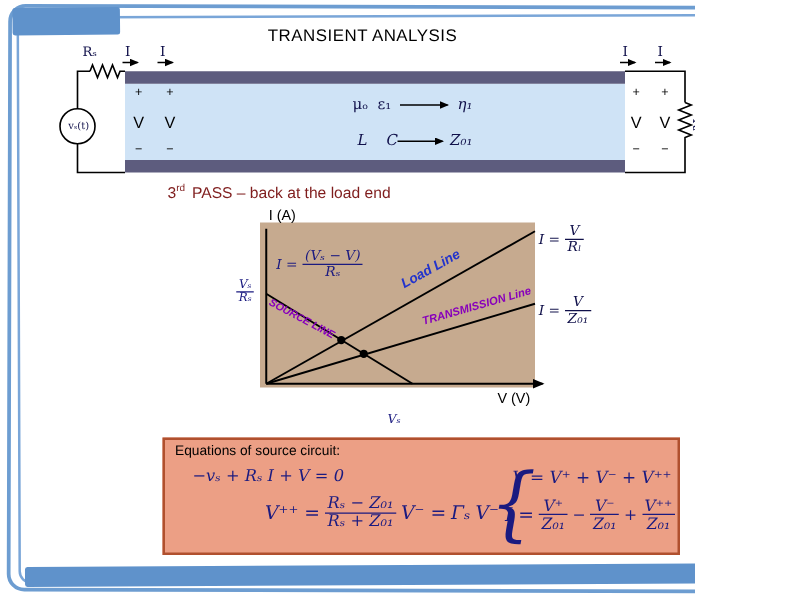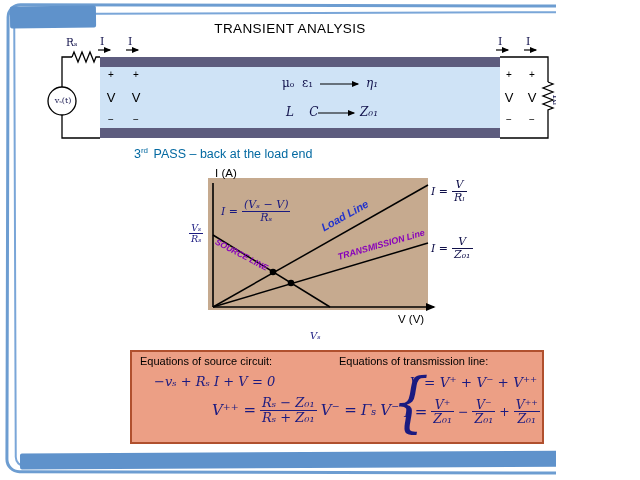--- a/index.html
+++ b/index.html
@@ -112,21 +112,21 @@
     <span>−</span>
   </div>
 
   <div class="abs cirfont pre" style="left:282px;top:76px;font-size:12px;">μₒ  ε₁</div>
   <div class="abs cirfont" style="left:366px;top:76px;font-size:12px;font-style:italic;">η₁</div>
   <div class="abs cirfont pre" style="left:286px;top:105px;font-size:12px;font-style:italic;">L    C</div>
   <div class="abs cirfont" style="left:360px;top:105px;font-size:12px;font-style:italic;">Z₀₁</div>
 
   <div class="abs cirfont" style="left:552px;top:94px;font-size:10.5px;transform:rotate(90deg);">Rₗ</div>
 
-  <div class="abs" style="left:134px;top:146px;font-size:12.5px;color:#0369a1;">
+  <div class="abs" style="left:134px;top:146px;font-size:12.5px;color:#7f1d1d;">
     <span>3</span><sup style="font-size:8px;">rd</sup>
     <span style="margin-left:2px;">PASS – back at the load end</span>
   </div>
 
   <div class="abs sans" style="left:215px;top:167px;font-size:11.5px;color:#000;">I (A)</div>
   <div class="abs sans" style="left:398px;top:313px;font-size:11.5px;color:#000;">V (V)</div>
 
   <div class="abs eqfont frac" style="left:189px;top:223px;font-size:9.5px;">
     <span class="num">Vₛ</span>
     <span class="den">Rₛ</span>
@@ -154,21 +154,20 @@
       <span class="den">Z₀₁</span>
     </span>
   </div>
 
   <div class="abs linelabel" style="left:322px;top:222px;font-size:11px;color:#2233cc;transform:rotate(-29deg);transform-origin:left center;">Load Line</div>
   <div class="abs linelabel" style="left:216px;top:236px;font-size:8.5px;color:#8800bb;transform:rotate(28deg);transform-origin:left center;">SOURCE LINE</div>
   <div class="abs linelabel" style="left:338px;top:252px;font-size:9px;color:#8800bb;transform:rotate(-16deg);transform-origin:left center;">TRANSMISSION Line</div>
 
   <div class="eqbox">
     <div class="hdr" style="left:8px;top:3px;">Equations of source circuit:</div>
-    <div class="hdr" style="left:207px;top:3px;">Equations of transmission line:</div>
 
     <div class="abs eqfont" style="left:22px;top:22px;font-size:13px;font-weight:500;">−vₛ + Rₛ I + V = 0</div>
 
     <div class="abs eqfont eqrow" style="left:80px;top:44px;font-size:14px;font-weight:500;">
       <span style="font-size:15px;">V⁺⁺ =</span>
       <span class="frac" style="font-size:13px;">
         <span class="num">Rₛ − Z₀₁</span>
         <span class="den">Rₛ + Z₀₁</span>
       </span>
       <span style="font-size:15px;">V⁻ = </span>

